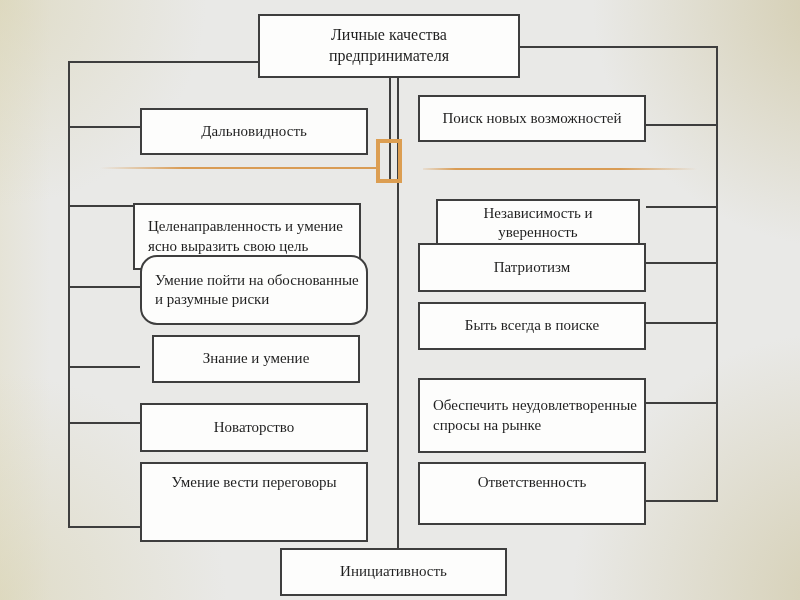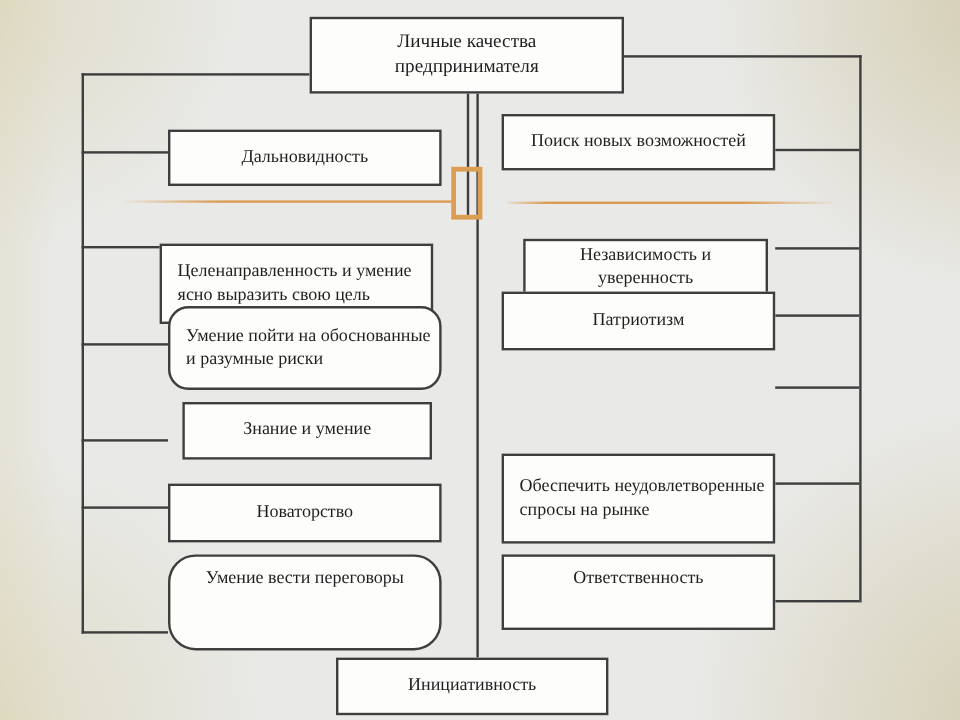--- a/index.html
+++ b/index.html
@@ -78,32 +78,35 @@
   </div>
   <div class="box left-align" style="left:140px;top:255px;width:228px;height:70px;border-radius:17px;">
     <span>Умение пойти на обоснованные и разумные риски</span>
   </div>
   <div class="box" style="left:152px;top:335px;width:208px;height:48px;">
     <span>Знание и умение</span>
   </div>
   <div class="box" style="left:140px;top:403px;width:228px;height:49px;">
     <span>Новаторство</span>
   </div>
-  <div class="box top-align" style="left:140px;top:462px;width:228px;height:80px;border-radius:23px;">
+  <div class="box top-align" style="left:140px;top:462px;width:228px;height:80px;">
     <span>Умение вести переговоры</span>
   </div>
 
   <div class="box" style="left:418px;top:95px;width:228px;height:47px;">
     <span>Поиск новых возможностей</span>
   </div>
   <div class="box" style="left:436px;top:175px;width:204px;height:48px;margin-top:24px;">
     <span>Независимость и уверенность</span>
   </div>
   <div class="box" style="left:418px;top:243px;width:228px;height:49px;">
     <span>Патриотизм</span>
+  </div>
+  <div class="box" style="left:418px;top:302px;width:228px;height:48px;">
+    <span>Быть всегда в поиске</span>
   </div>
   <div class="box left-align" style="left:418px;top:362px;width:228px;height:75px;margin-top:16px;">
     <span>Обеспечить неудовлетворенные спросы на рынке</span>
   </div>
   <div class="box top-align" style="left:418px;top:462px;width:228px;height:63px;">
     <span>Ответственность</span>
   </div>
 
   <div class="box" style="left:280px;top:548px;width:227px;height:48px;">
     <span>Инициативность</span>

